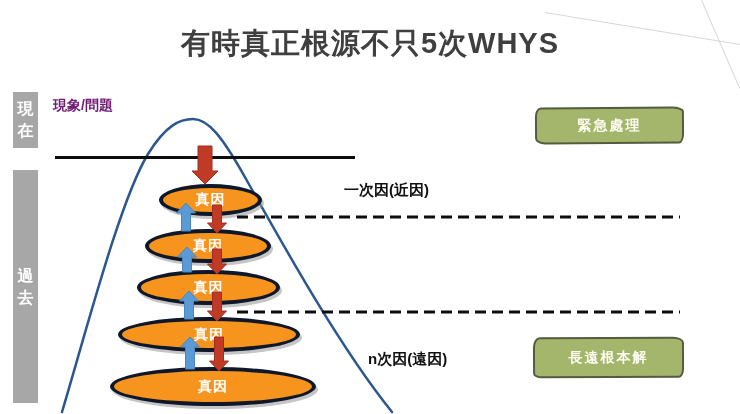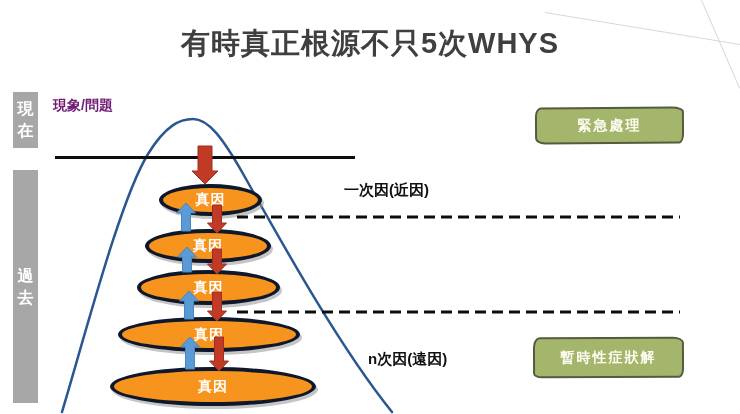--- a/index.html
+++ b/index.html
@@ -117,16 +117,16 @@
     <path d="M185.5,369 L194.5,369 L194.5,347 L199.5,347 L190,337 L180.5,347 L185.5,347 Z" fill="#5b9bd5" stroke="#4a86be" stroke-width="1"></path>
   </svg>
 
   <div class="lvl lvl1">一次因(近因)</div>
   <div class="lvl lvl2">n次因(遠因)</div>
 
   <div class="solution s1">
     <span>緊急處理</span>
   </div>
   <div class="solution s3">
-    <span>暫時性症狀解</span>
+    <span>長遠根本解</span>
   </div>
 
 </div>
 
 </body></html>

